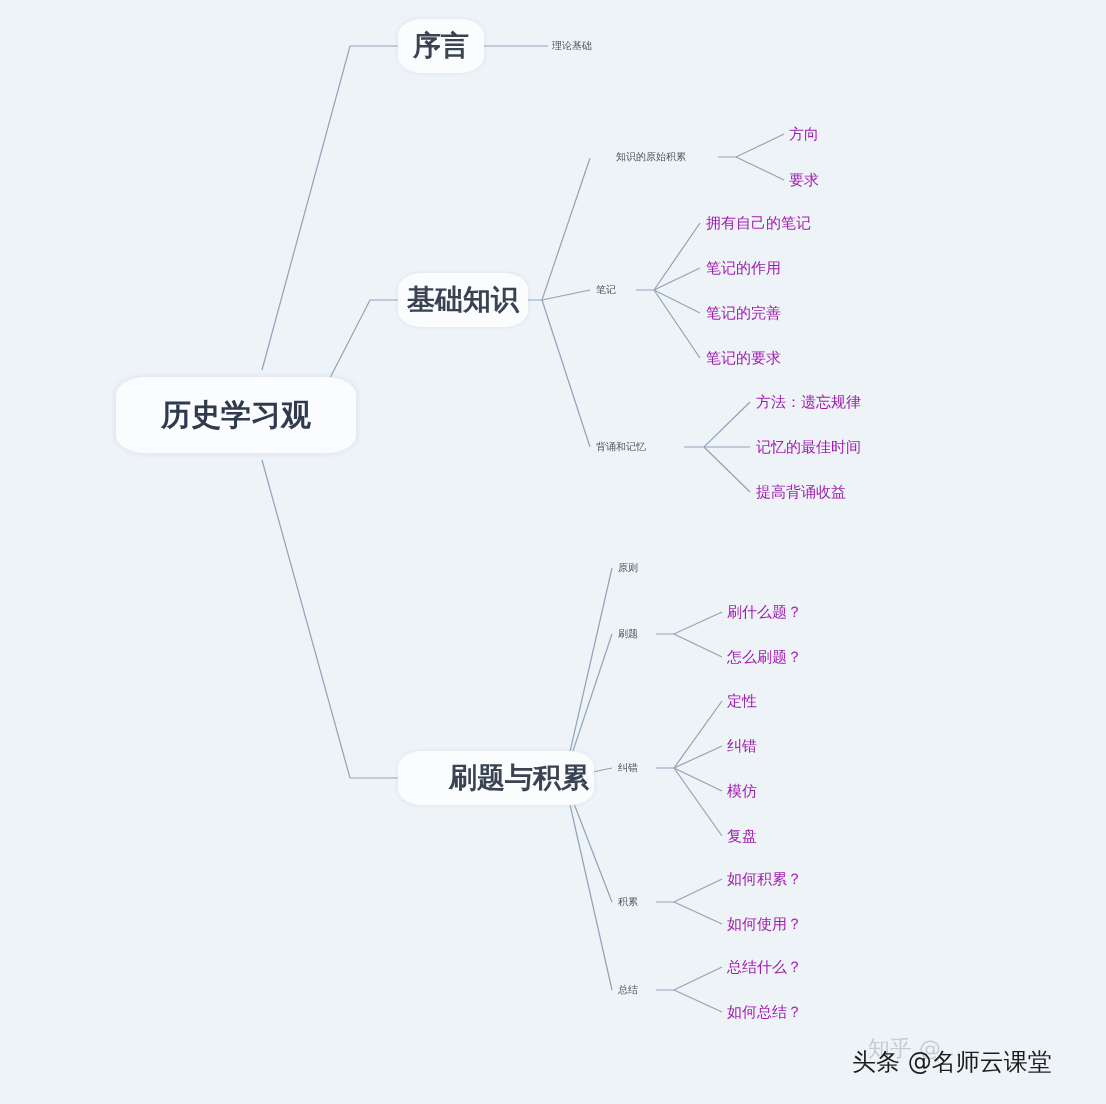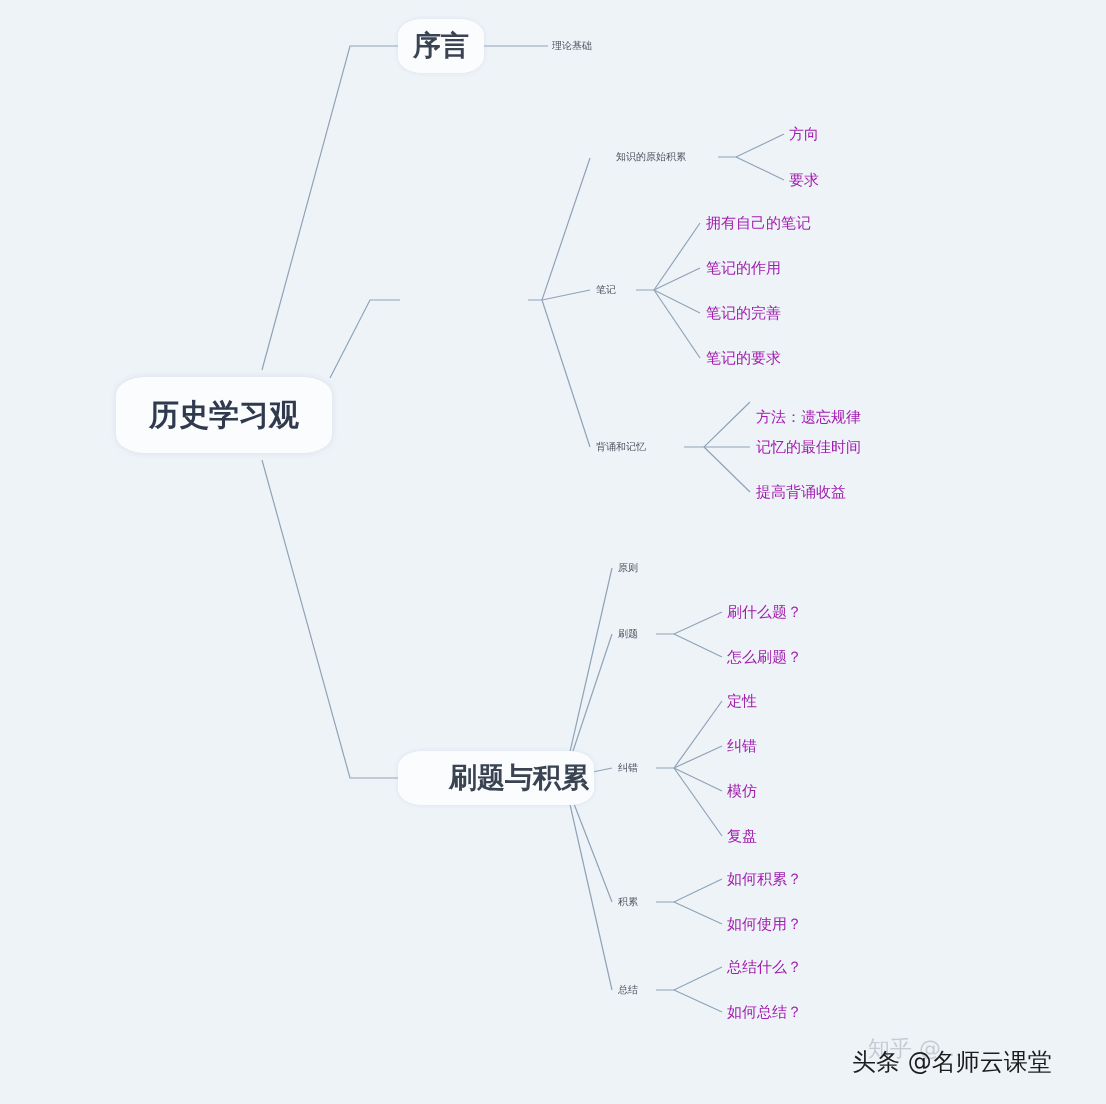--- a/index.html
+++ b/index.html
@@ -5,21 +5,21 @@
   html, body { margin:0; padding:0; }
   body {
     width:1106px; height:1104px; position:relative; overflow:hidden;
     background:#eef3f8;
     font-family:"DejaVu Sans","Liberation Sans",sans-serif;
   }
   #canvas { position:absolute; left:0; top:0; width:1106px; height:1104px; }
   svg.links { position:absolute; left:0; top:0; }
   .node { position:absolute; white-space:nowrap; color:#3d4653; }
   .root {
-    left:116px; top:377px; width:216px; height:76px;
+    left:116px; top:377px; width:240px; height:76px;
     background:#fbfcfe; border-radius:30px / 18px;
     display:flex; align-items:center; justify-content:center;
     font-size:30px; font-weight:bold; color:#2f3a4f;
     box-shadow:0 0 6px rgba(180,195,215,0.4);
   }
   .main {
     height:54px; background:#fbfcfe; border-radius:24px / 16px;
     display:flex; align-items:center; justify-content:center;
     font-size:28px; font-weight:bold; color:#3a4352;
     box-shadow:0 0 4px rgba(180,195,215,0.35);
@@ -85,38 +85,41 @@
     </g>
   </svg>
 
   <div class="node root">
     <span>历史学习观</span>
   </div>
 
   <div class="node main" style="left:398px;top:19px;width:86px;">
     <span>序言</span>
   </div>
+  <div class="node main" style="left:398px;top:273px;width:130px;">
+    <span>基础知识</span>
+  </div>
   <div class="node main" style="left:398px;top:751px;width:150px;padding-left:46px;">
     <span>刷题与积累</span>
   </div>
 
   <div class="node sub" style="left:552px;top:36px;">理论基础</div>
 
   <div class="node sub" style="left:616px;top:147px;">知识的原始积累</div>
   <div class="node leaf" style="left:789px;top:124px;">方向</div>
   <div class="node leaf" style="left:789px;top:170px;">要求</div>
 
   <div class="node sub" style="left:596px;top:280px;">笔记</div>
   <div class="node leaf" style="left:706px;top:213px;">拥有自己的笔记</div>
   <div class="node leaf" style="left:706px;top:258px;">笔记的作用</div>
   <div class="node leaf" style="left:706px;top:303px;">笔记的完善</div>
   <div class="node leaf" style="left:706px;top:348px;">笔记的要求</div>
 
   <div class="node sub" style="left:596px;top:437px;">背诵和记忆</div>
-  <div class="node leaf" style="left:756px;top:407px;">方法：遗忘规律</div>
+  <div class="node leaf" style="left:756px;top:392px;">方法：遗忘规律</div>
   <div class="node leaf" style="left:756px;top:437px;">记忆的最佳时间</div>
   <div class="node leaf" style="left:756px;top:482px;">提高背诵收益</div>
 
   <div class="node sub" style="left:618px;top:558px;">原则</div>
 
   <div class="node sub" style="left:618px;top:624px;">刷题</div>
   <div class="node leaf" style="left:727px;top:602px;">刷什么题？</div>
   <div class="node leaf" style="left:727px;top:647px;">怎么刷题？</div>
 
   <div class="node sub" style="left:618px;top:758px;">纠错</div>

